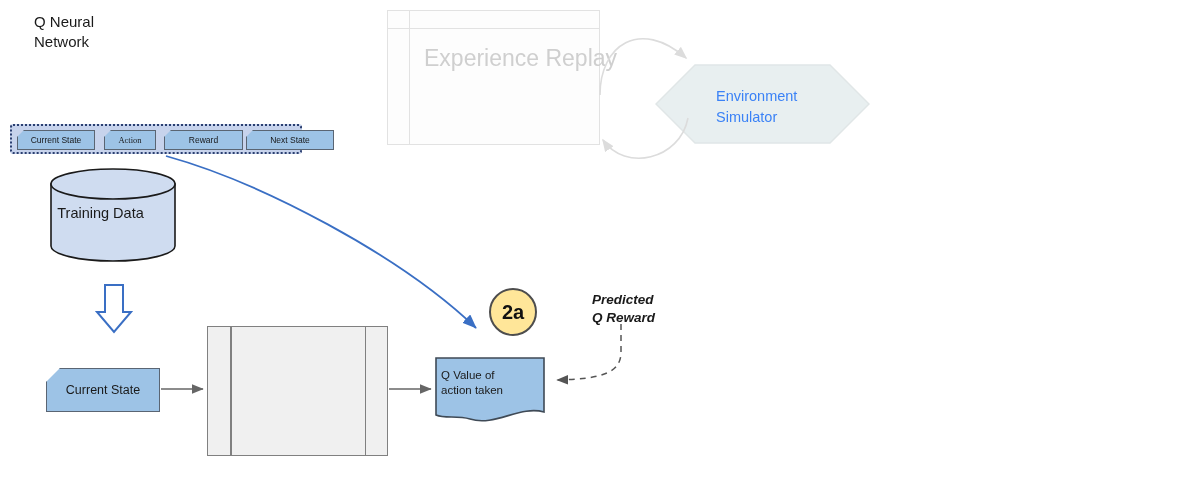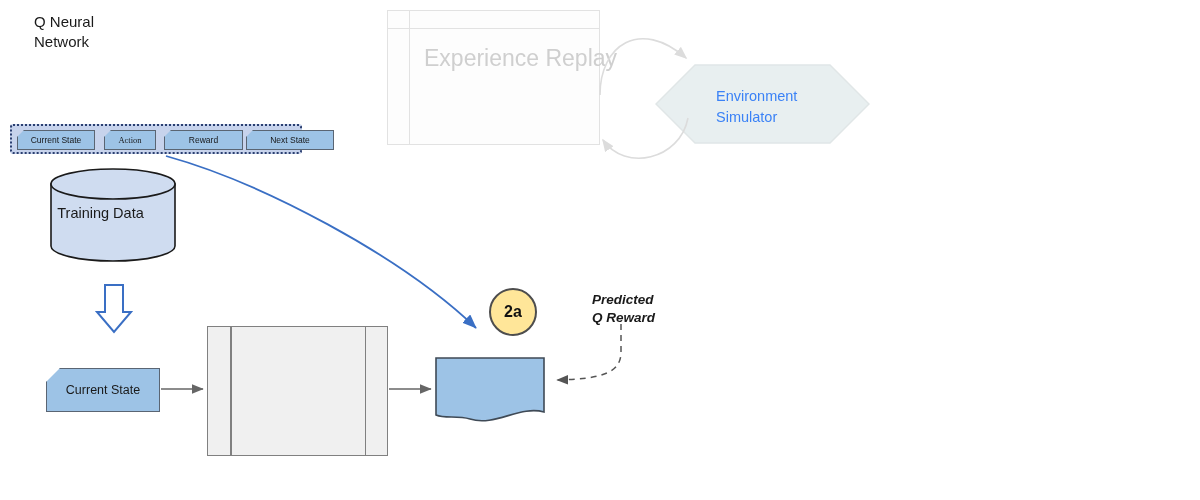--- a/index.html
+++ b/index.html
@@ -138,21 +138,21 @@
     position: absolute;
     left: 489px; top: 288px;
     width: 48px; height: 48px;
     border-radius: 50%;
     background: #ffe699;
     border: 2px solid #4d4d4d;
     box-sizing: border-box;
     display: flex;
     align-items: center;
     justify-content: center;
-    font-size: 16px;
+    font-size: 20px;
     font-weight: bold;
     color: #111111;
   }
 
   
   #predicted-label {
     position: absolute;
     left: 592px; top: 291px;
     font-size: 13.5px;
     font-style: italic;
@@ -254,20 +254,22 @@
   <div id="qnn-box">
     <div id="qnn-bar-left"></div>
     <div id="qnn-bar-right"></div>
   </div>
   <div id="qnn-label" class="lbl">Q Neural
 Network</div>
 
   <svg id="qvalue-doc" viewBox="0 0 110 66">
     <path d="M1,1 L109,1 L109,55 C85,48 60,70 35,62 C22,58 10,62 1,58 Z" fill="#9dc3e6" stroke="#3f4a56" stroke-width="1.6"></path>
   </svg>
+  <div id="qvalue-label" class="lbl">Q Value of
+action taken</div>
 
   <div id="badge-2a">2a</div>
 
   <div id="predicted-label" class="lbl">Predicted
 Q Reward</div>
 
   <svg class="layer">
     <defs>
       <marker id="m-gray" markerWidth="9" markerHeight="9" refX="7.5" refY="3.2" orient="auto">
         <path d="M0,0 L8,3.2 L0,6.4 z" fill="#666666"></path>

